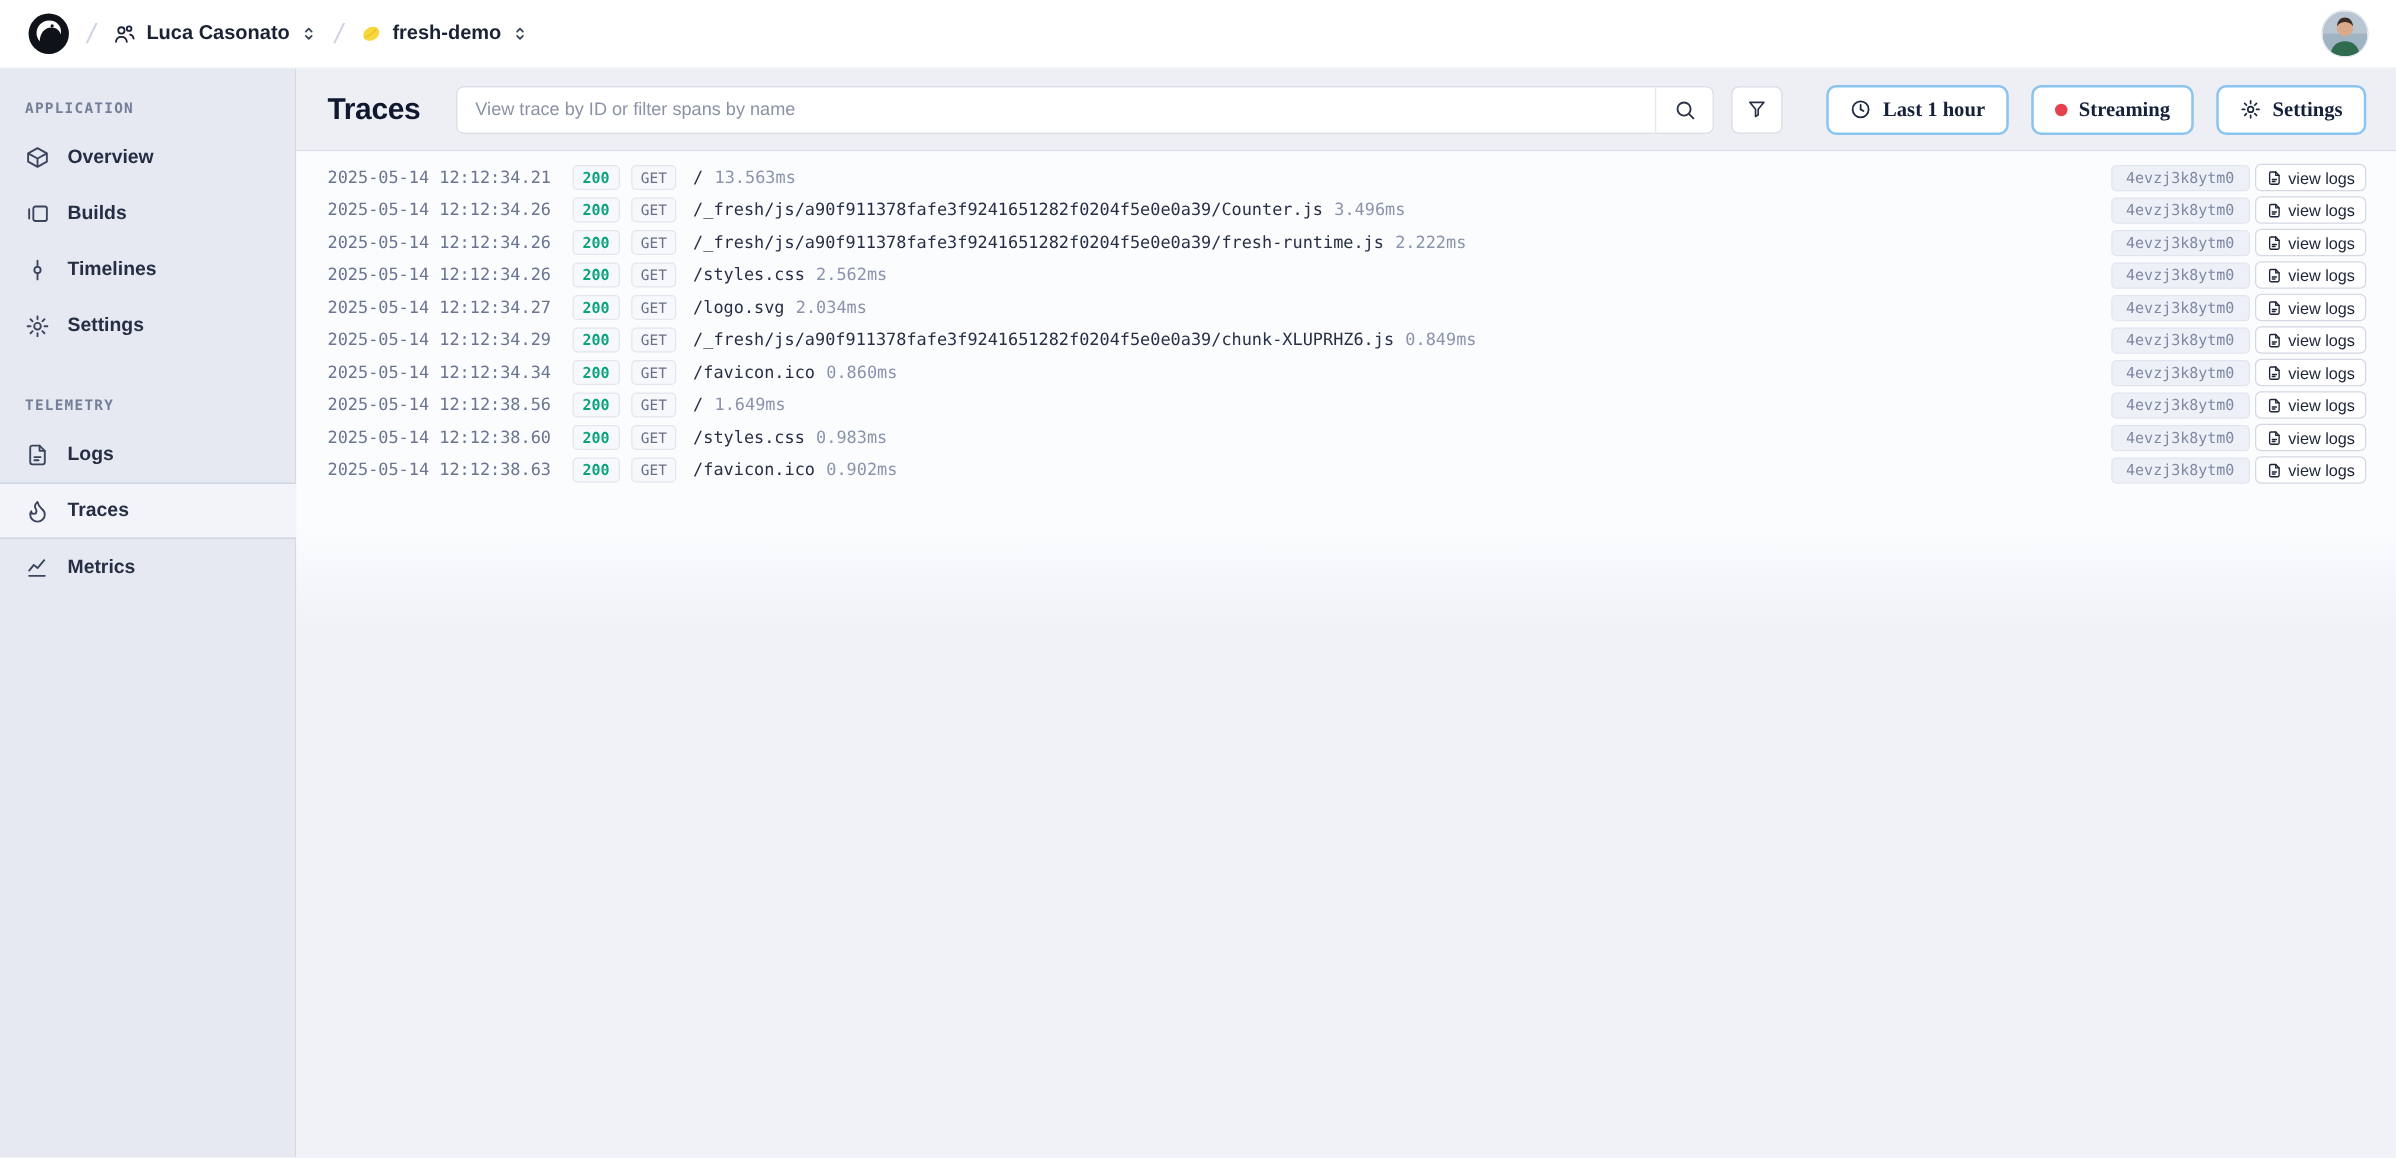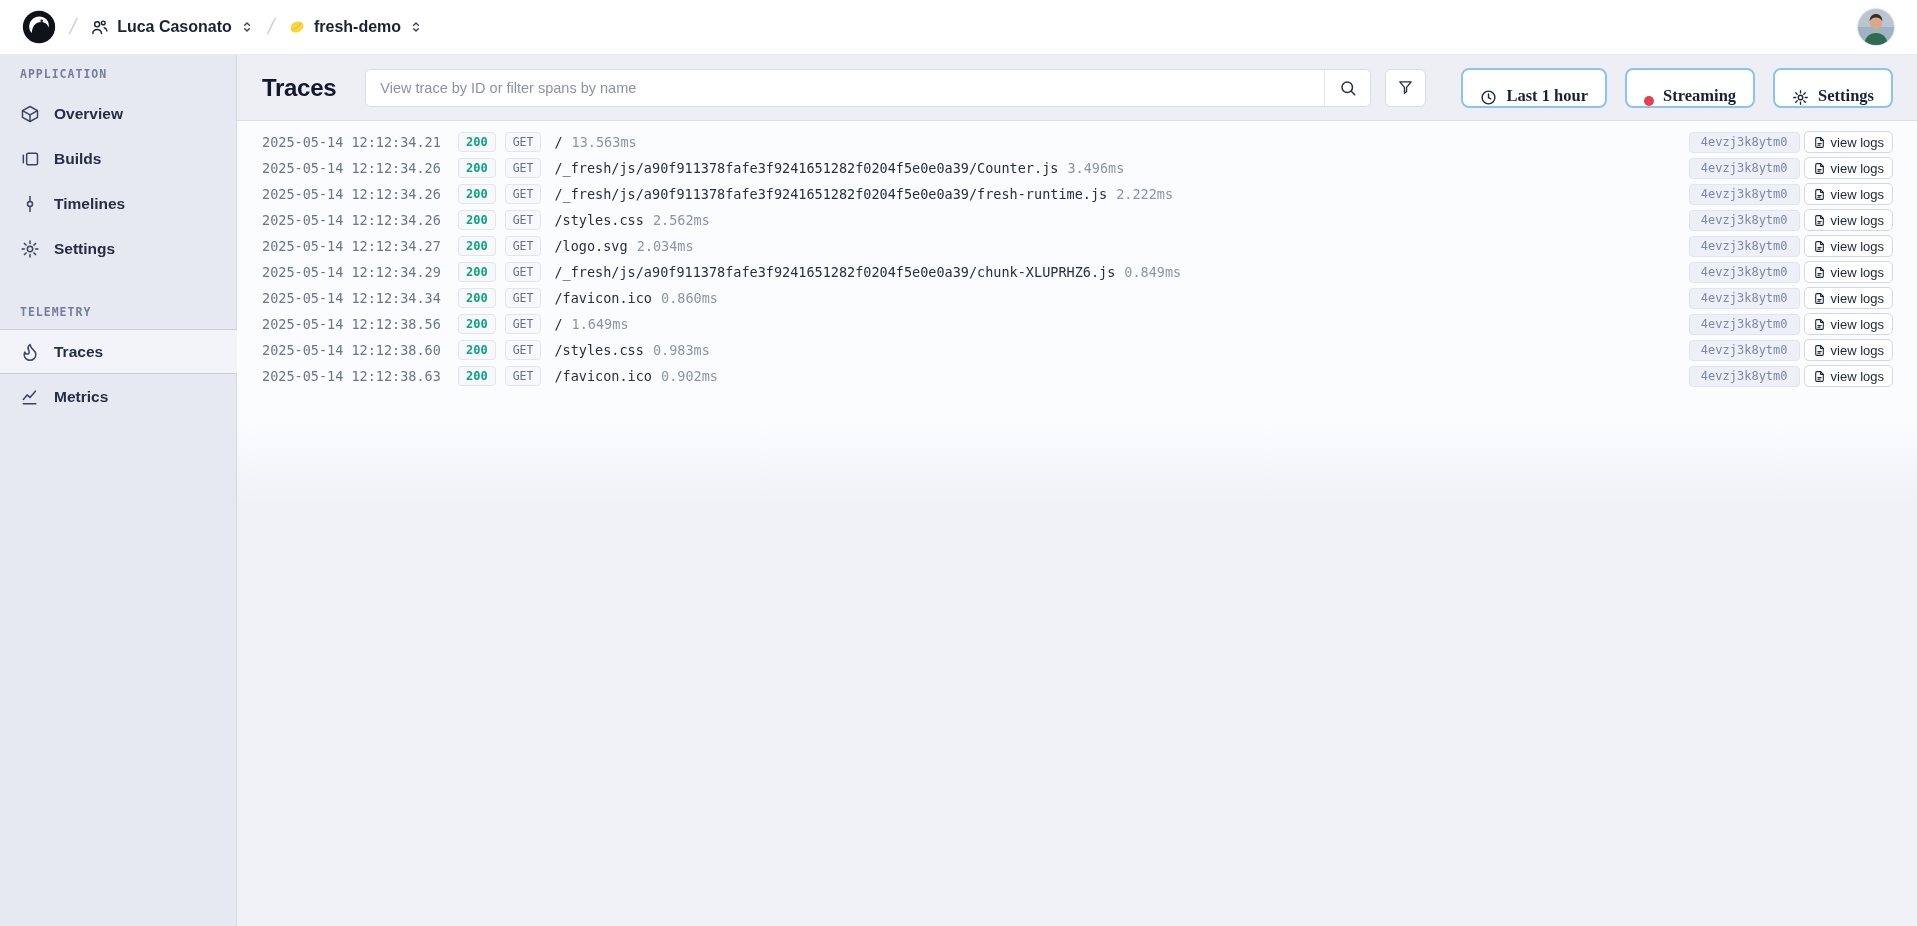--- a/index.html
+++ b/index.html
@@ -23,21 +23,21 @@
   .unfold { color:#3a4258; }
   .topbar-spacer { flex:1; }
   .avatar { width:38px; height:38px; border-radius:50%; overflow:hidden; border:1px solid #dfe3ec; cursor:pointer; }
 
   
   .shell { display:flex; height:871px; }
 
   
   .sidebar {
     width:237px; background:#e6e9f1; border-right:1px solid #d4d9e5;
-    padding-top:4px; flex-shrink:0;
+    padding-top:16px; flex-shrink:0;
   }
   .nav-section-label {
     font-family:"DejaVu Sans Mono", monospace;
     font-size:11.5px; font-weight:700; letter-spacing:1px;
     color:#747e98; padding:8px 20px 10px 20px;
   }
   .nav-section + .nav-section { margin-top:26px; }
   .nav-item {
     height:45px; display:flex; align-items:center; gap:14px;
     padding:0 20px; cursor:pointer; color:#262e45;
@@ -76,21 +76,21 @@
   }
   .filter-btn {
     width:41px; height:38px; margin-left:14px;
     background:#ffffff; border:1px solid #d7dbe6; border-radius:6px;
     display:flex; align-items:center; justify-content:center; cursor:pointer; color:#2a3147;
   }
   .toolbar-actions { margin-left:auto; display:flex; gap:18px; }
   .action-btn {
     height:40px; padding:0 17px;
     background:#ffffff; border:2px solid #8ac4f1; border-radius:8px;
-    display:flex; align-items:flex-end; gap:9px; cursor:pointer;
+    display:flex; align-items:center; gap:9px; cursor:pointer;
     font-family:"Liberation Serif", serif; font-size:16.5px; font-weight:700; color:#15203a;
   }
   .action-btn .btn-icon { color:#1c2740; }
   .stream-dot { width:10px; height:10px; border-radius:50%; background:#e5404d; }
 
   
   .rows-area {
     flex:1; padding-top:8px;
     background:linear-gradient(#fbfcfe 0 300px, #f1f2f8 380px);
   }
@@ -221,20 +221,30 @@
             <svg width="20" height="20" viewBox="0 0 24 24" fill="none" stroke="currentColor" stroke-width="1.8" stroke-linecap="round">
               <circle cx="12" cy="12" r="3.2"></circle>
               <path d="M12 2.5v2.8M12 18.7v2.8M2.5 12h2.8M18.7 12h2.8M5.3 5.3l2 2M16.7 16.7l2 2M18.7 5.3l-2 2M7.3 16.7l-2 2"></path>
             </svg>
           </span>
     <span class="nav-label">Settings</span>
   </div>
       </div>
       <div class="nav-section">
         <div class="nav-section-label">TELEMETRY</div>
+        <div class="nav-item">
+    <span class="nav-icon">
+            <svg width="20" height="20" viewBox="0 0 24 24" fill="none" stroke="currentColor" stroke-width="1.8" stroke-linecap="round" stroke-linejoin="round">
+              <path d="M14 3H7a2 2 0 0 0-2 2v14a2 2 0 0 0 2 2h10a2 2 0 0 0 2-2V8l-5-5z"></path>
+              <path d="M14 3v5h5"></path>
+              <path d="M9 14h6M9 17h4"></path>
+            </svg>
+          </span>
+    <span class="nav-label">Logs</span>
+  </div>
         <div class="nav-item active">
     <span class="nav-icon">
             <svg width="20" height="20" viewBox="0 0 24 24" fill="none" stroke="currentColor" stroke-width="1.8" stroke-linecap="round" stroke-linejoin="round">
               <path d="M8.5 14.5A2.5 2.5 0 0 0 11 12c0-1.38-.5-2-1-3-1.07-2.14-.22-4.05 2-6 .5 2.5 2 4.9 4 6.5 2 1.6 3 3.5 3 5.5a7 7 0 1 1-14 0c0-1.15.43-2.29 1-3a2.5 2.5 0 0 0 2.5 2.5z"></path>
             </svg>
           </span>
     <span class="nav-label">Traces</span>
   </div>
         <div class="nav-item">
     <span class="nav-icon">

